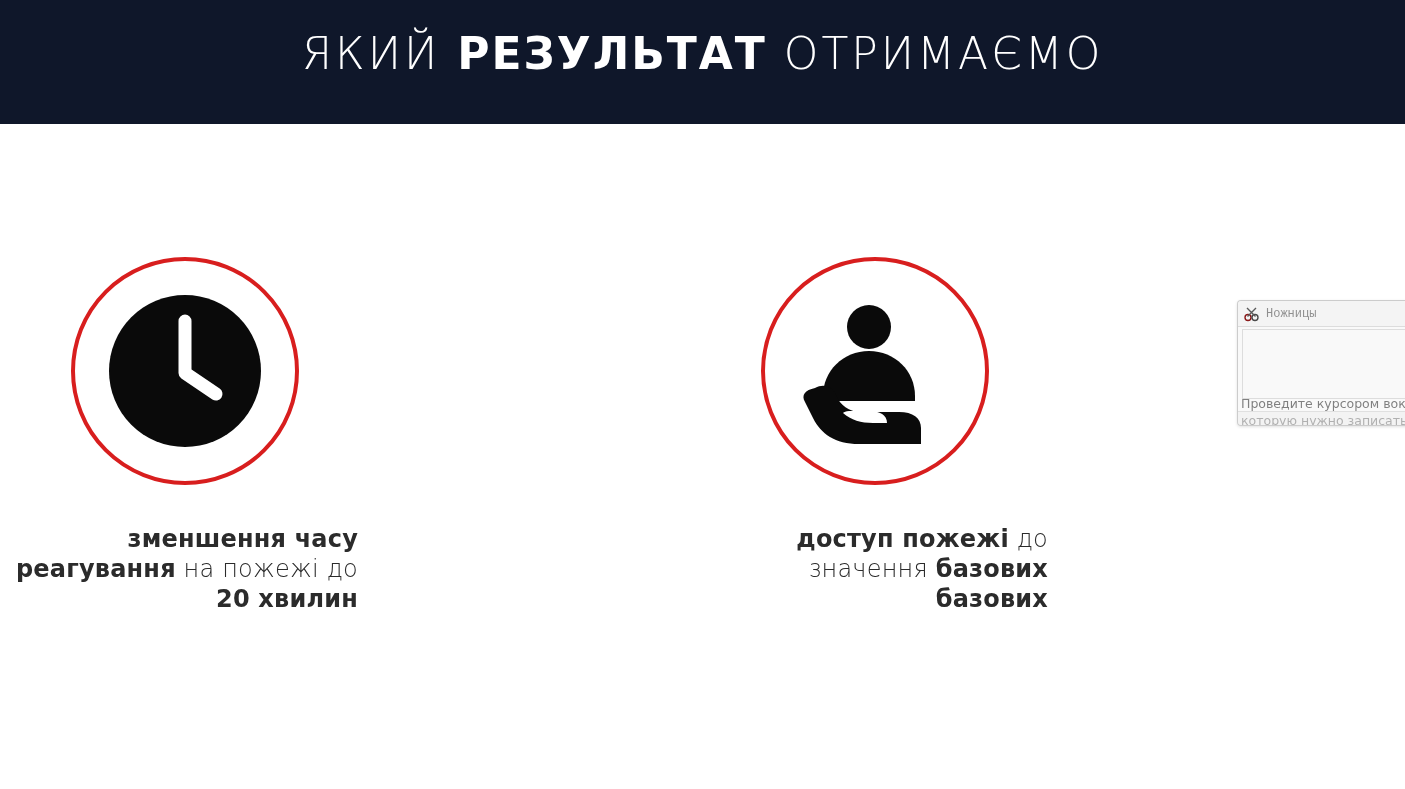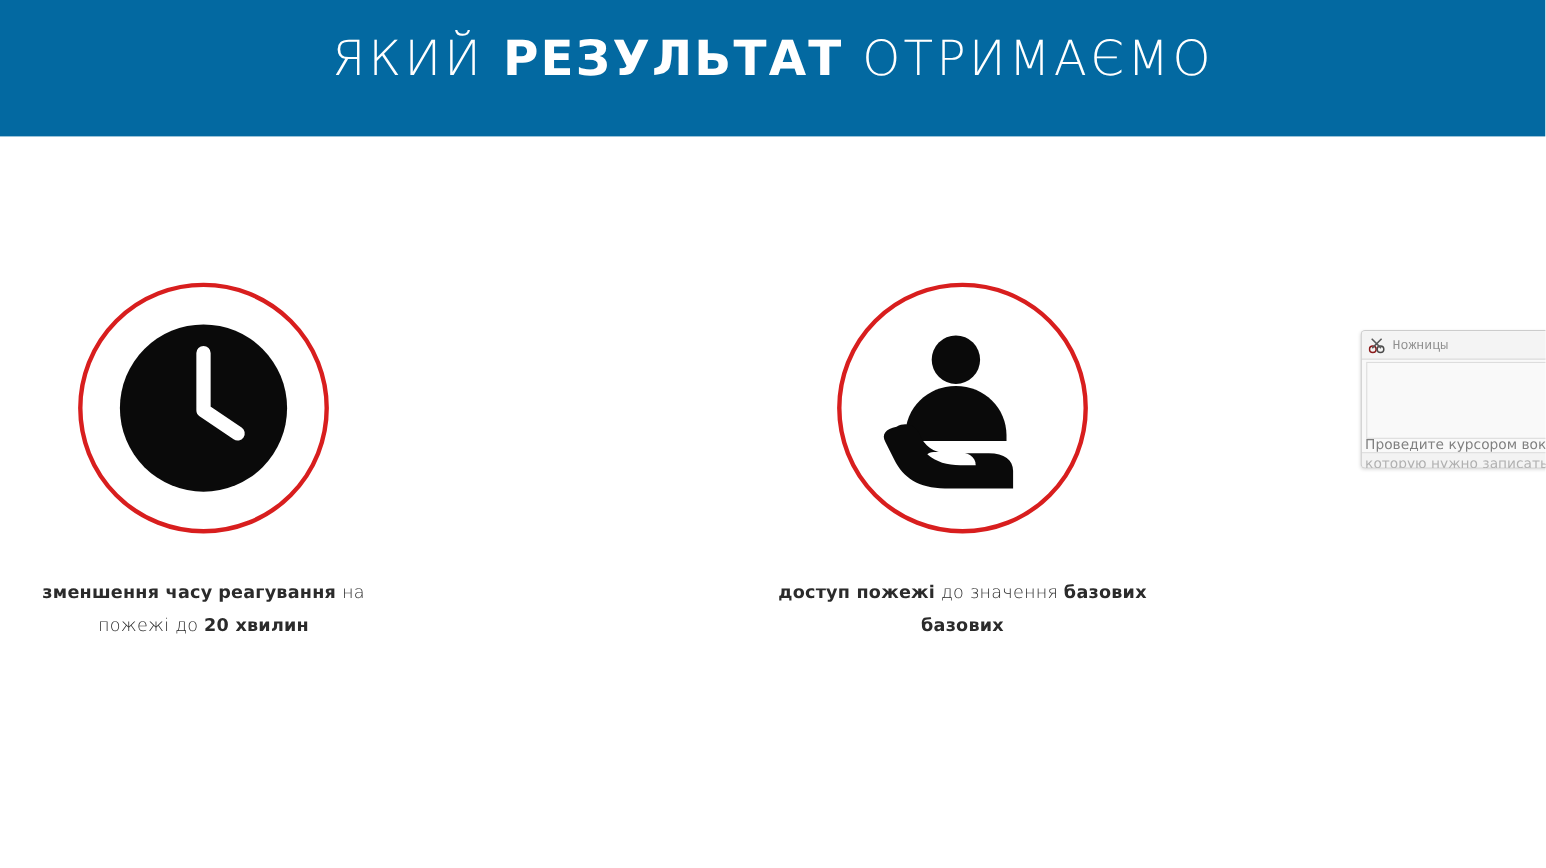--- a/index.html
+++ b/index.html
@@ -18,21 +18,21 @@
     height: 789px;
     background: #ffffff;
   }
 
   
   .header-band {
     position: absolute;
     left: 0; top: 0;
     width: 1405px;
     height: 124px;
-    background: #0369a1;
+    background: #0f172a;
   }
 
   .header-title {
     position: absolute;
     left: 0;
     top: 26px;
     width: 1405px;
     text-align: center;
     color: #ffffff;
     font-family: "DejaVu Sans", "Liberation Sans", sans-serif;
@@ -90,23 +90,23 @@
     align-items: center;
     justify-content: center;
   }
   .icon-wrap svg { display: block; }
 
   .caption {
     position: absolute;
     left: 0;
     top: 400px;
     width: 346px;
-    text-align: center;
+    text-align: right;
     color: #2b2b2b;
-    font-size: 16px;
+    font-size: 24px;
     line-height: 30px;
     font-weight: 300;
     letter-spacing: 0.2px;
   }
   .caption b { font-weight: 700; }
 
   
   .snip-overlay {
     position: absolute;
     left: 1237px;

